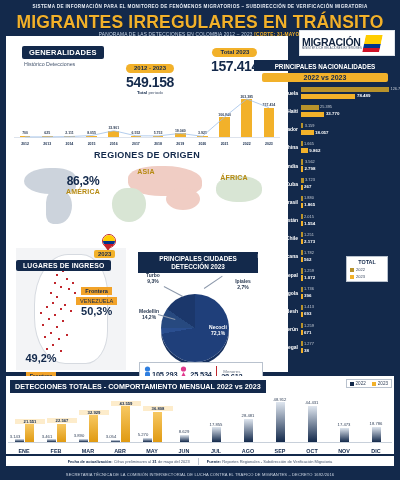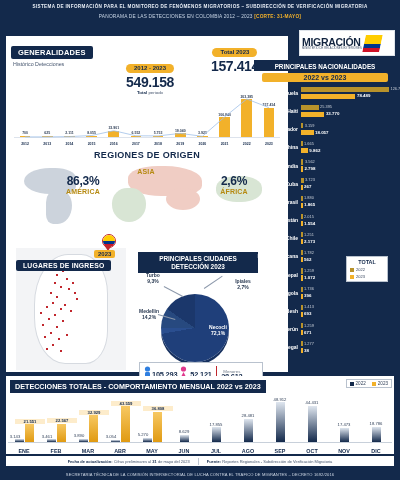--- a/index.html
+++ b/index.html
@@ -25,21 +25,21 @@
   .logo .ls{font-size:2.7px;color:#3a4a63;letter-spacing:.1px;display:block;}
   .flag{width:17px;height:17px;margin-left:2px;position:relative;overflow:hidden;transform:skewX(-12deg);}
   .flag i{display:block;height:33.4%;}
   .flag .y{background:#ffcd00;height:50%;}
   .flag .b{background:#00348d;height:25%;}
   .flag .r{background:#ce1126;height:25%;}
 
   
   .ribbon{background:#13294b;color:#fff;font-weight:bold;display:inline-block;padding:2px 7px;border-radius:2px;
           font-size:7.5px;letter-spacing:.2px;}
-  .gtitle-wrap{position:absolute;left:5px;top:5px;}
+  .gtitle-wrap{position:absolute;left:16px;top:5px;}
   .gsub{font-size:5.3px;color:#44546d;margin-top:2px;margin-left:2px;}
   .kpi{position:absolute;text-align:center;}
   .kpi .cap{background:#f2b12a;color:#13294b;font-weight:bold;font-size:6px;border-radius:7px;padding:1.5px 8px;display:inline-block;}
   .kpi .val{font-size:14px;font-weight:bold;color:#13294b;letter-spacing:-.4px;margin-top:0px;}
   .kpi .note{font-size:4.4px;color:#44546d;}
   .kpi .note b{color:#13294b;}
 
   .histchart{position:absolute;left:8px;top:52px;width:266px;height:58px;}
   .hbar{position:absolute;bottom:9px;background:#f2b12a;}
   .hlbl{position:absolute;font-size:3.5px;color:#33425a;font-weight:bold;text-align:center;}
@@ -123,20 +123,21 @@
   .vdiv{width:1px;height:7px;background:#c0c7d2;}
 </style>
 </head>
 <body>
 
 <div class="page">
 
   <div class="topstrip">
     <span>SISTEMA DE INFORMACIÓN PARA EL MONITOREO DE FENÓMENOS MIGRATORIOS – SUBDIRECCIÓN DE VERIFICACIÓN MIGRATORIA</span>
   </div>
+  <div class="maintitle">MIGRANTES IRREGULARES EN TRÁNSITO</div>
   <div class="subtitle">
     <span>PANORAMA DE LAS DETECCIONES EN COLOMBIA 2012 – 2023 </span><b>[CORTE: 31-MAYO]</b>
   </div>
 
   <div class="logo">
     <div>
       <div class="lt">MIGRACIÓN</div>
       <span class="ls">MINISTERIO DE RELACIONES EXTERIORES</span>
     </div>
     <div class="flag">
@@ -217,21 +218,20 @@
       <div class="continent" style="left:200px;top:14px;width:46px;height:26px;background:#d8e5d4;border-radius:45%;"></div>
     </div>
     <div class="regblk" style="left:35px;top:138px;width:84px;">
       <div class="pct">86,3%</div>
       <div class="nm">AMÉRICA</div>
     </div>
     <div class="regblk asia" style="left:102px;top:132px;width:76px;">
       <div class="nm">ASIA</div>
     </div>
     <div class="regblk" style="left:186px;top:138px;width:84px;">
-      <div class="pct">2,6%</div>
       <div class="nm">ÁFRICA</div>
     </div>
 
     <div class="colmap" id="colmap">
       <div style="position:absolute;left:18px;top:6px;width:72px;height:108px;background:#ffffff;border:.6px solid #d6dae0;
                   border-radius:46% 36% 30% 42%;"></div>
     <div style="position: absolute; left: 42px; top: 18px; width: 2px; height: 2px; background: rgb(193, 39, 45);"></div>
         <div style="position: absolute; left: 46px; top: 22px; width: 2px; height: 2px; background: rgb(193, 39, 45);"></div>
         <div style="position: absolute; left: 40px; top: 26px; width: 2px; height: 2px; background: rgb(193, 39, 45);"></div>
         <div style="position: absolute; left: 50px; top: 30px; width: 2px; height: 2px; background: rgb(193, 39, 45);"></div>
@@ -265,21 +265,31 @@
     <div class="pin" style="left:96px;top:198px;">
       <div style="position:absolute;left:0;top:0;width:100%;height:50%;background:#ffcd00;"></div>
       <div style="position:absolute;left:0;top:50%;width:100%;height:25%;background:#00348d;"></div>
       <div style="position:absolute;left:0;top:75%;width:100%;height:25%;background:#ce1126;"></div>
     </div>
     <div class="pintail" style="left:98px;top:209px;"></div>
     <div class="yearbadge" style="left:88px;top:214px;">2023</div>
 
     <div class="ribbon" style="position:absolute;left:10px;top:224px;font-size:6.8px;">LUGARES DE INGRESO</div>
 
-
+    <div style="position:absolute;left:70px;top:243px;text-align:center;">
+      <div class="tagorange">Frontera</div>
+      <div class="tagorange" style="display:block;font-weight:normal;">VENEZUELA</div>
+      <div class="bigpct" style="font-size:11px;">50,3%</div>
+    </div>
+
+    <div style="position:absolute;left:8px;top:316px;text-align:center;width:54px;">
+      <div class="bigpct" style="font-size:11px;">49,2%</div>
+      <div class="tagorange">Frontera</div>
+      <div class="taggray" style="display:block;">ECUADOR</div>
+    </div>
 
 
     <div class="footnote">
       <span>Casos relacionados con modalidades de falsedad en documentos detectados en aeropuertos </span><b>(392 casos en 2023)</b>
     </div>
 
     <div class="citybox">
       <div class="citytitle">
         <div>PRINCIPALES CIUDADES</div>
         <div>DETECCIÓN 2023</div>
@@ -311,21 +321,21 @@
         <rect x="2.2" y="11.6" width="1.8" height="4.2" fill="#2f7fe0"></rect>
           <rect x="5" y="11.6" width="1.8" height="4.2" fill="#2f7fe0"></rect>
       </svg>
       <span class="gnum">105.293</span>
       <svg width="9" height="16" viewBox="0 0 9 16" style="margin-left:2px;">
         <circle cx="4.5" cy="3" r="2.6" fill="#e0388c"></circle>
           <path d="M4.5 6 L8 13 L1 13 Z" fill="#e0388c"></path>
         <rect x="2.4" y="12.6" width="1.6" height="3.2" fill="#e0388c"></rect>
           <rect x="5" y="12.6" width="1.6" height="3.2" fill="#e0388c"></rect>
       </svg>
-      <span class="gnum" style="margin-left:2px;">52.121</span>
+      <span class="gnum" style="margin-left:2px;">25.534</span>
       <div style="width:1.4px;height:16px;background:#c1272d;margin:0 4px;"></div>
       <div class="gmini">
         <span>Menores</span>
         <b>28.613</b>
       </div>
     </div>
   </div>
 
   <div class="natpanel">
     <div class="natheader">PRINCIPALES NACIONALIDADES</div>

